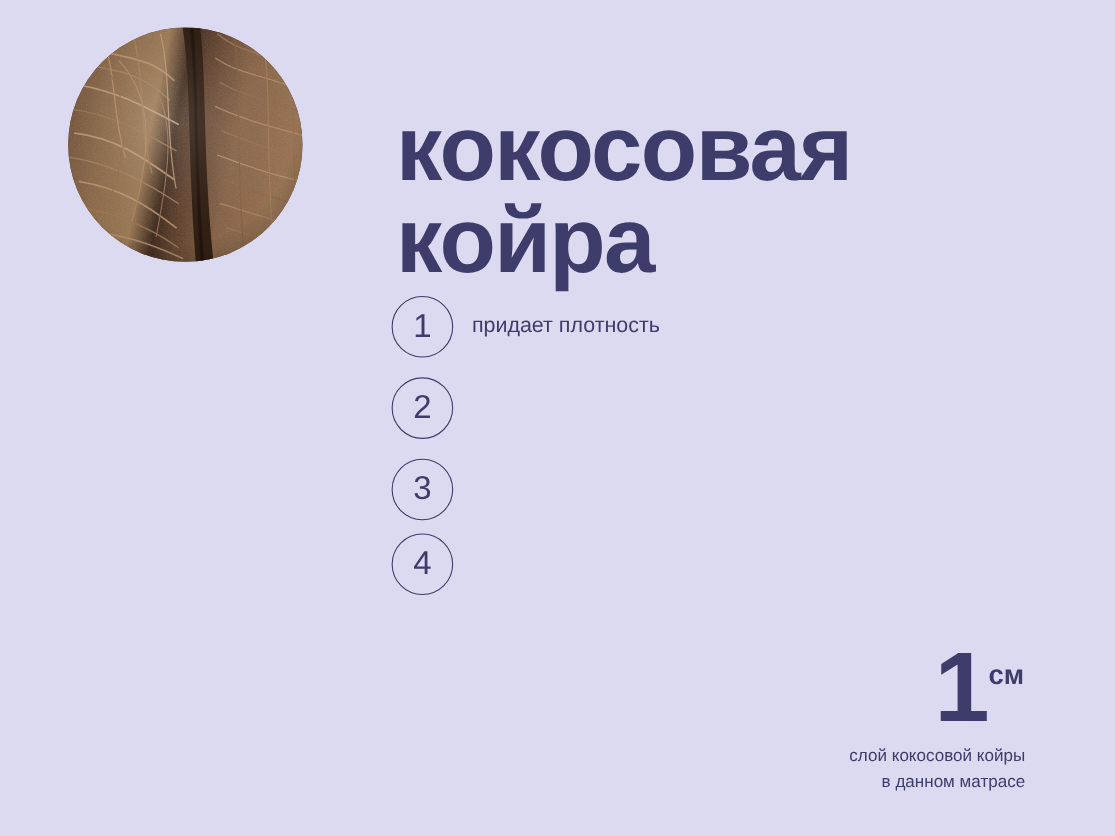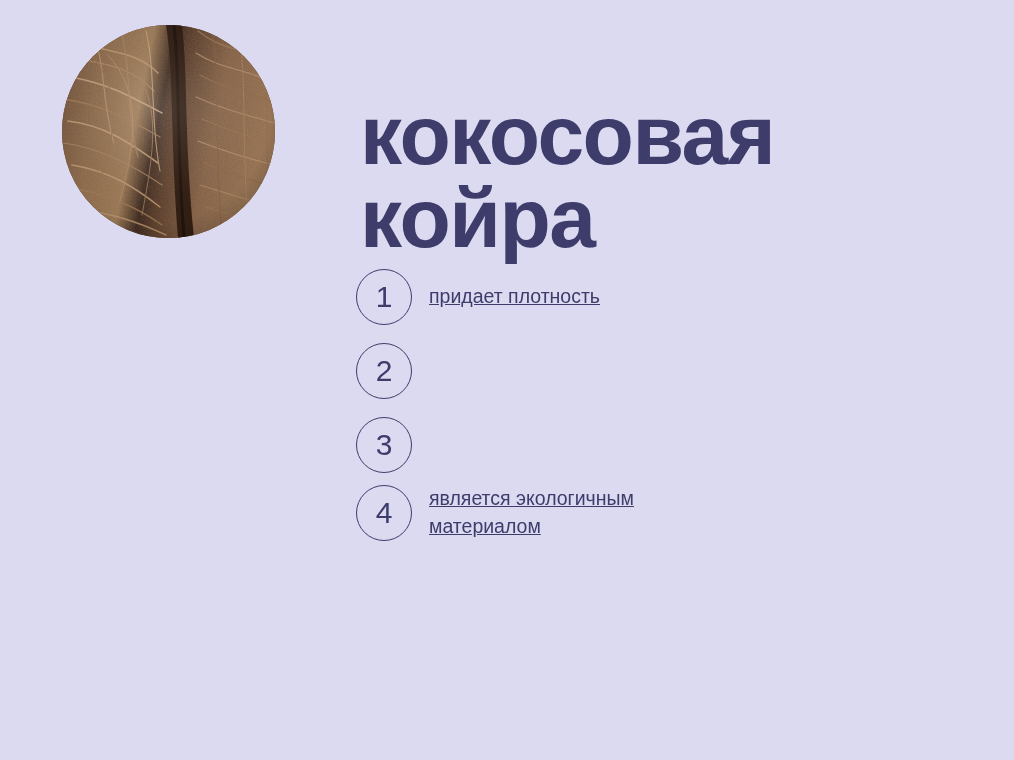--- a/index.html
+++ b/index.html
@@ -89,21 +89,20 @@
     box-sizing: border-box;
   }
 
   .item-text {
     margin-left: 17px;
     color: #3d3c6b;
     font-size: 19.5px;
     line-height: 1.42;
     font-weight: 400;
     white-space: pre-line;
-    text-decoration: underline;
   }
 
   
   .callout {
     position: absolute;
     right: 82px;
     bottom: 38px;
     text-align: right;
   }
 
@@ -228,20 +227,25 @@
     <div class="list-item">
       <div class="num-circle">2</div>
     </div>
 
     <div class="list-item two-line">
       <div class="num-circle">3</div>
     </div>
 
     <div class="list-item two-line">
       <div class="num-circle">4</div>
-      <div class="item-text">является экологичным
-материалом</div>
     </div>
 
   </div>
 
+  <div class="callout">
+    <span class="callout-value">
+      <span class="callout-number">1</span><span class="callout-unit">см</span>
+    </span>
+    <div class="callout-caption">слой кокосовой койры
+в данном матрасе</div>
+  </div>
 
 </div>
 
 </body></html>

